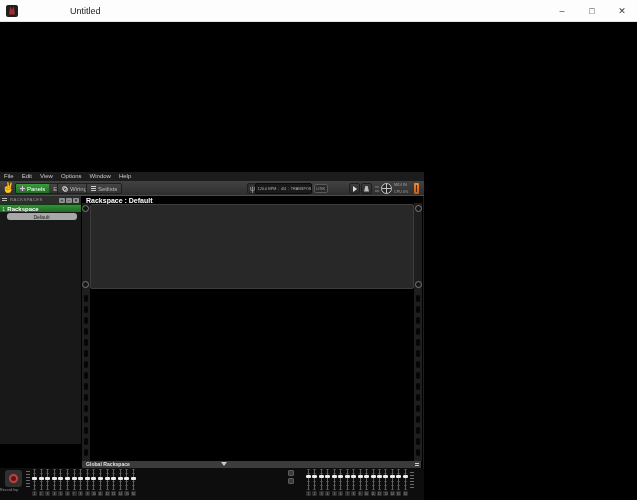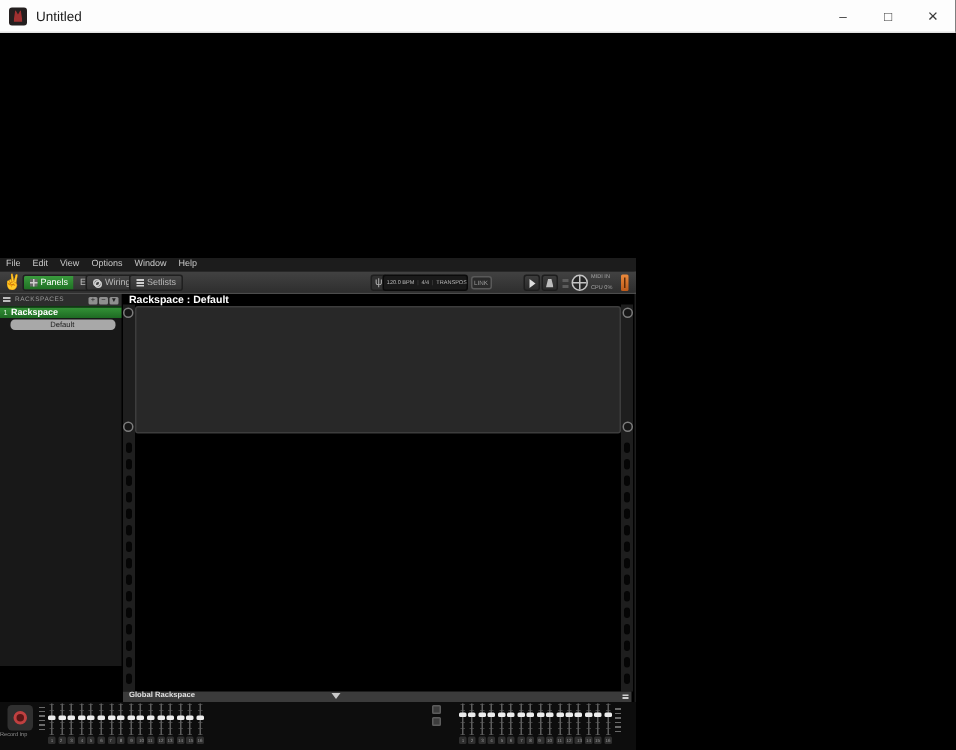--- a/index.html
+++ b/index.html
@@ -2,21 +2,21 @@
 <html><head>
 <meta charset="utf-8">
 <style>
   * { margin:0; padding:0; box-sizing:border-box; }
   html,body { width:637px; height:500px; overflow:hidden; background:#000;
               font-family:"Liberation Sans", sans-serif; }
 
   
   .titlebar { position:absolute; left:0; top:0; width:637px; height:22px;
               background:#fdfdfd; border-bottom:1px solid #e2e2e2;
-              display:flex; align-items:center; }
+              display:flex; align-items:center;gap:46px; }
   .app-icon { width:12px; height:12px; margin-left:6px; border-radius:2px;
               background:#241f1f; position:relative; }
   .app-icon:after { content:""; position:absolute; left:3px; top:2px; width:6px; height:8px;
               background:#a03030; clip-path:polygon(0 100%,20% 0,50% 40%,80% 0,100% 100%); }
   .titletext { font-size:9px; color:#1a1a1a; margin-left:6px; }
   .wincontrols { position:absolute; right:0; top:0; height:22px; display:flex; }
   .winbtn { width:30px; height:22px; display:flex; align-items:center; justify-content:center;
             font-size:9px; color:#3a3a3a; }
 
   .desktop { position:absolute; left:0; top:23px; width:637px; height:477px; background:#000; }

